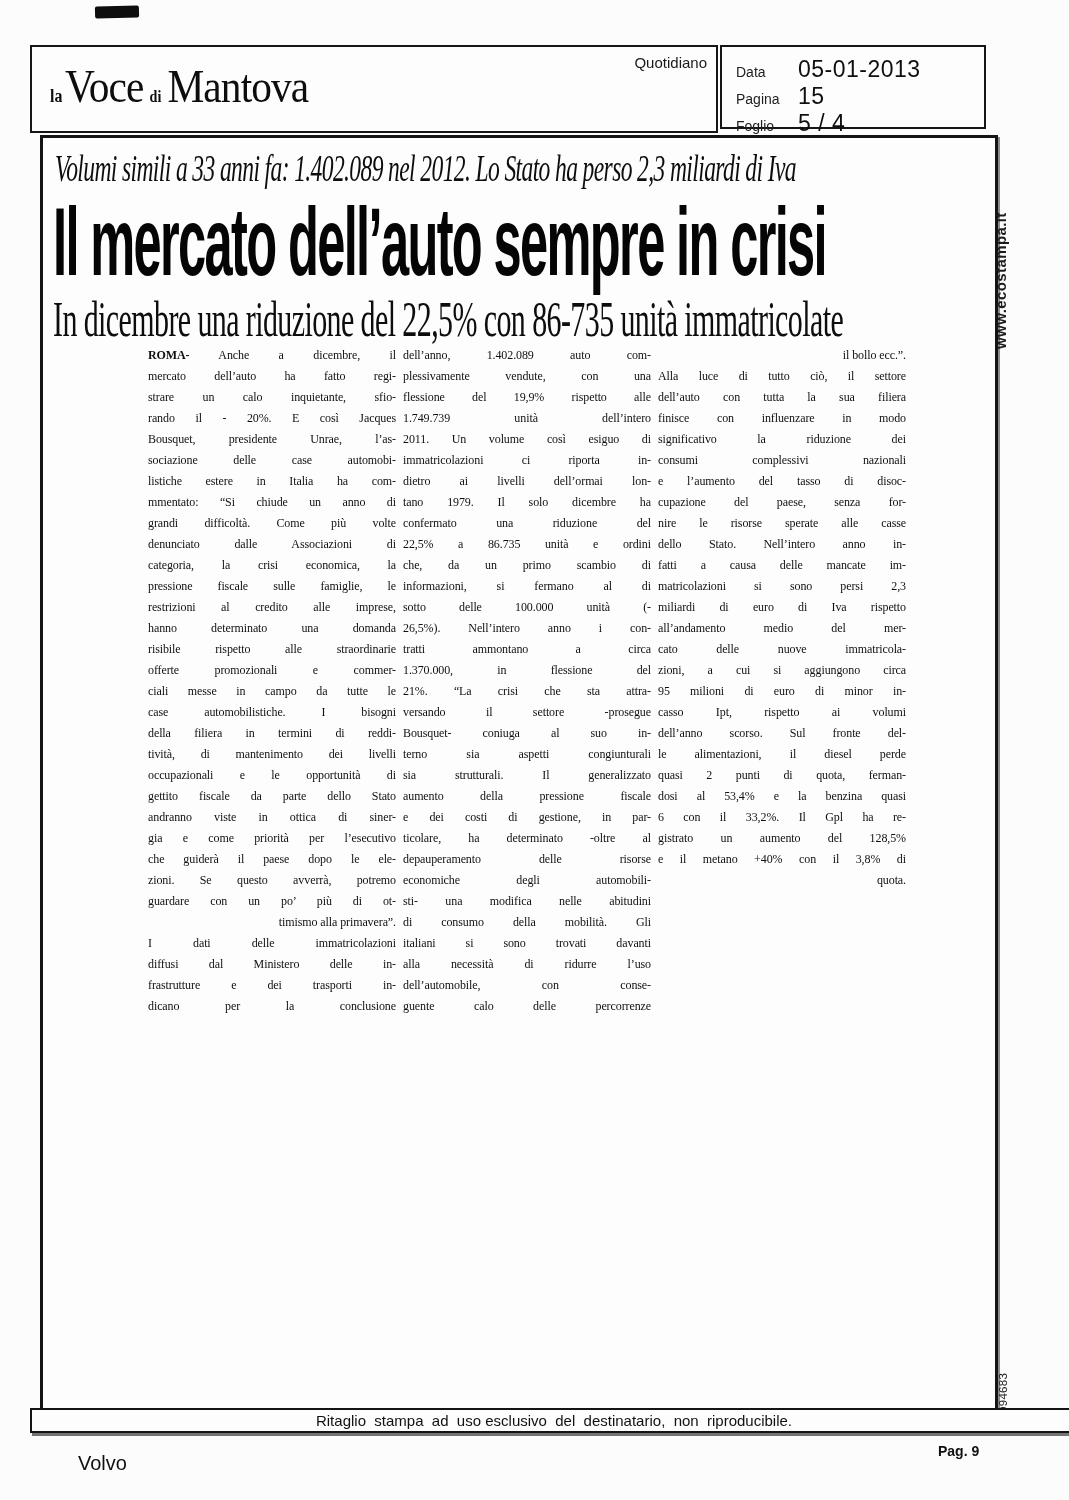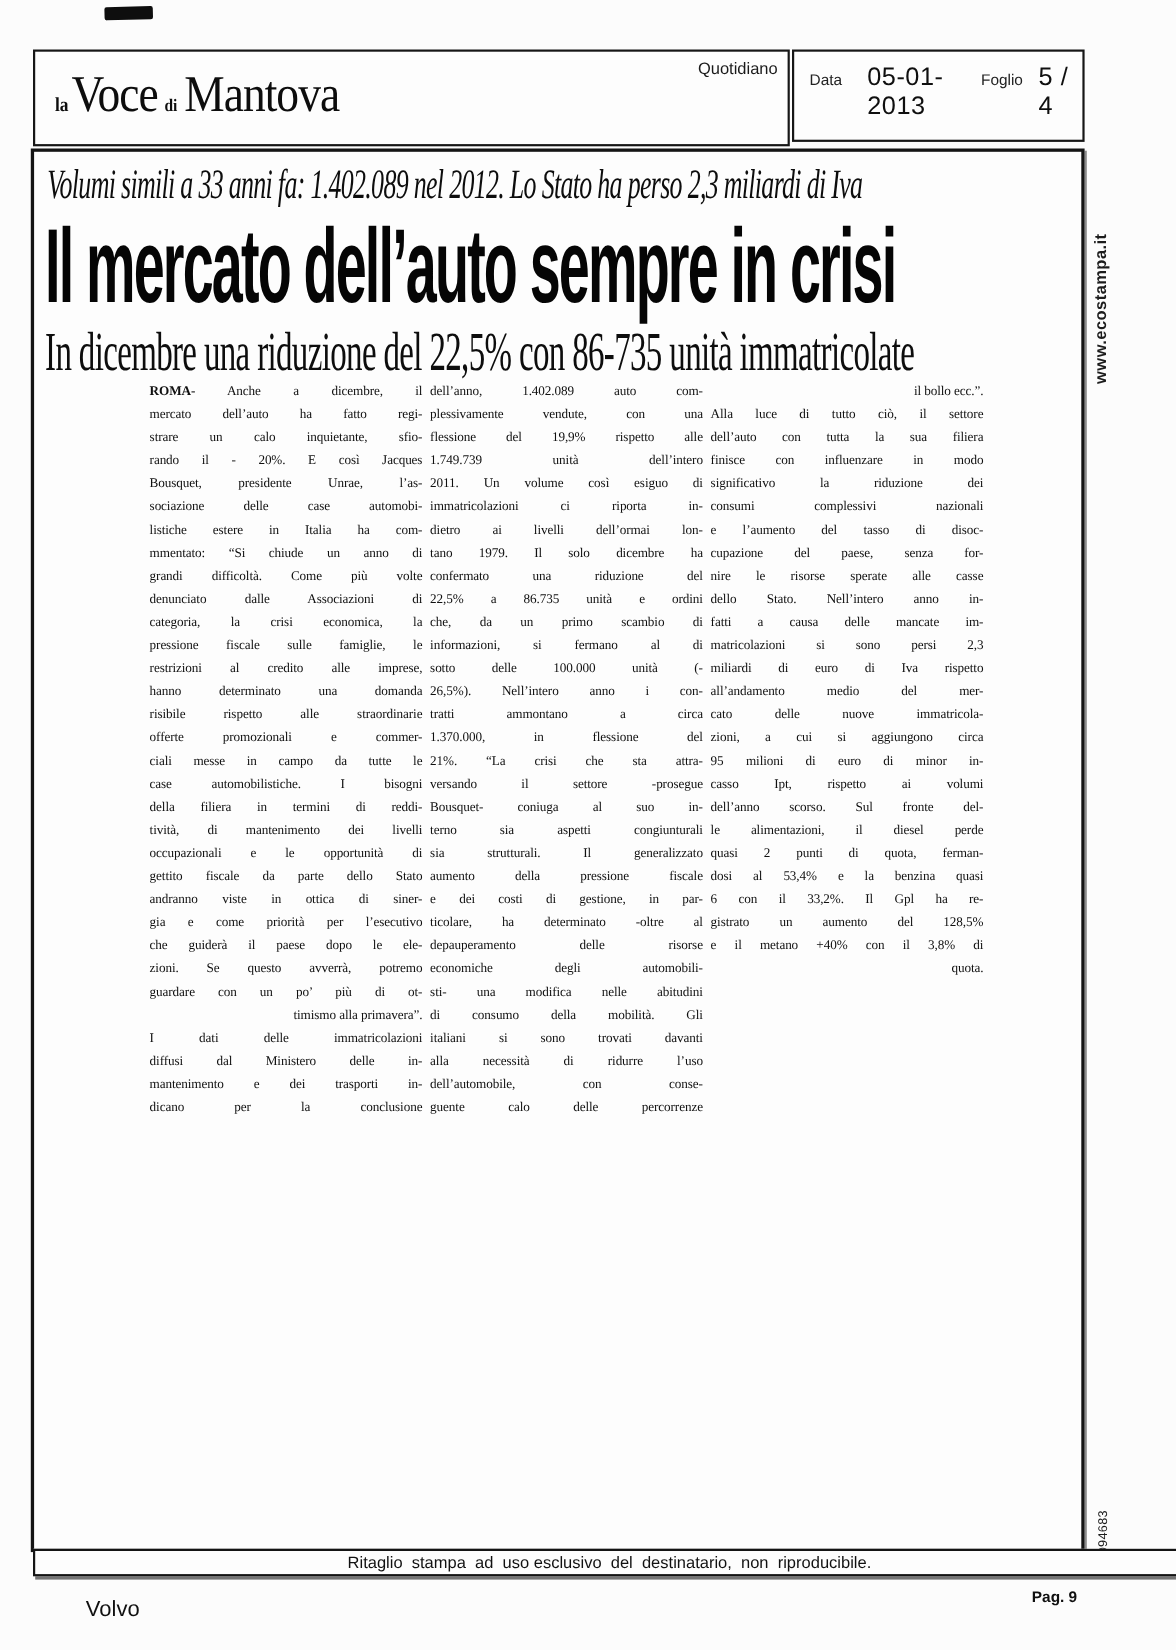--- a/index.html
+++ b/index.html
@@ -18,26 +18,26 @@
     position:absolute;left:18px;top:16px;display:flex;align-items:baseline;
     white-space:nowrap;transform:scaleX(.88);transform-origin:left bottom;
     font-family:"Liberation Serif",serif;color:#0d0d0d;
   }
   .logo-small{font-size:18px;font-weight:700;margin-right:3px;}
   .logo-big{font-size:47px;font-weight:400;letter-spacing:-1px;line-height:1;}
   .logo-mid{font-size:16px;font-weight:700;margin:0 7px;}
   .quotidiano{position:absolute;right:9px;top:7px;font:15px "Liberation Sans",sans-serif;color:#1a1a1a;}
   
   .issue-box{left:720px;top:45px;width:266px;height:84px;border:2px solid #161616;background:#fdfdfd;
-    display:flex;flex-direction:row;justify-content:space-between;padding:9px 0 9px 14px;box-sizing:border-box;}
+    display:flex;flex-direction:column;justify-content:space-between;padding:9px 0 9px 14px;box-sizing:border-box;}
   .issue-row{display:flex;align-items:baseline;}
   .issue-label{width:62px;font:14px "Liberation Sans",sans-serif;color:#222;}
   .issue-value{font:23px "Liberation Sans",sans-serif;color:#0f0f0f;letter-spacing:.5px;}
   
-  .article-box{left:28px;top:135px;width:952px;height:1270px;border:3px solid #141414;background:#fdfdfd;
+  .article-box{left:40px;top:135px;width:952px;height:1270px;border:3px solid #141414;background:#fdfdfd;
     box-shadow:2px 2px 0 rgba(45,45,45,.55);}
   .kicker{position:absolute;left:12px;top:8px;font-style:italic;font-size:38px;letter-spacing:-1px;
     white-space:nowrap;transform:scaleX(.62);transform-origin:left top;color:#0d0d0d;}
   .headline{position:absolute;left:10px;top:50px;font-family:"Liberation Sans",sans-serif;font-weight:700;
     font-size:92px;letter-spacing:-3px;white-space:nowrap;transform:scale(.55,1.04);transform-origin:left top;color:#050505;}
   .subheadline{position:absolute;left:10px;top:152px;font-size:50px;letter-spacing:-1px;white-space:nowrap;
     transform:scaleX(.60);transform-origin:left top;color:#0d0d0d;}
   
   .cols{position:absolute;left:105px;top:207px;display:flex;gap:7px;width:758px;}
   .col{width:248px;font-size:12px;line-height:21px;letter-spacing:-.1px;color:#101010;}
@@ -67,20 +67,24 @@
     <span class="logo-mid">di</span>
     <span class="logo-big">Mantova</span>
   </div>
   <div class="quotidiano">Quotidiano</div>
 </div>
 
 <div class="abs issue-box">
   <div class="issue-row">
     <span class="issue-label">Data</span>
     <span class="issue-value">05-01-2013</span>
+  </div>
+  <div class="issue-row">
+    <span class="issue-label">Pagina</span>
+    <span class="issue-value">15</span>
   </div>
   <div class="issue-row">
     <span class="issue-label">Foglio</span>
     <span class="issue-value">5 / 4</span>
   </div>
 </div>
 
 <div class="abs article-box">
   <div class="kicker">Volumi simili a 33 anni fa: 1.402.089 nel 2012. Lo Stato ha perso 2,3 miliardi di Iva</div>
   <div class="headline">Il mercato dell’auto sempre in crisi</div>
@@ -111,21 +115,21 @@
 occupazionali e le opportunità di
 gettito fiscale da parte dello Stato
 andranno viste in ottica di siner-
 gia e come priorità per l’esecutivo
 che guiderà il paese dopo le ele-
 zioni. Se questo avverrà, potremo
 guardare con un po’ più di ot-</span></div>
       <div class="plain">timismo alla primavera”.</div>
       <div class="par">I dati delle immatricolazioni
 diffusi dal Ministero delle in-
-mantenimento e dei trasporti in-
+frastrutture e dei trasporti in-
 dicano per la conclusione</div>
     </div>
     <div class="col">
       <div class="par">dell’anno, 1.402.089 auto com-
 plessivamente vendute, con una
 flessione del 19,9% rispetto alle
 1.749.739 unità dell’intero
 2011. Un volume così esiguo di
 immatricolazioni ci riporta in-
 dietro ai livelli dell’ormai lon-

